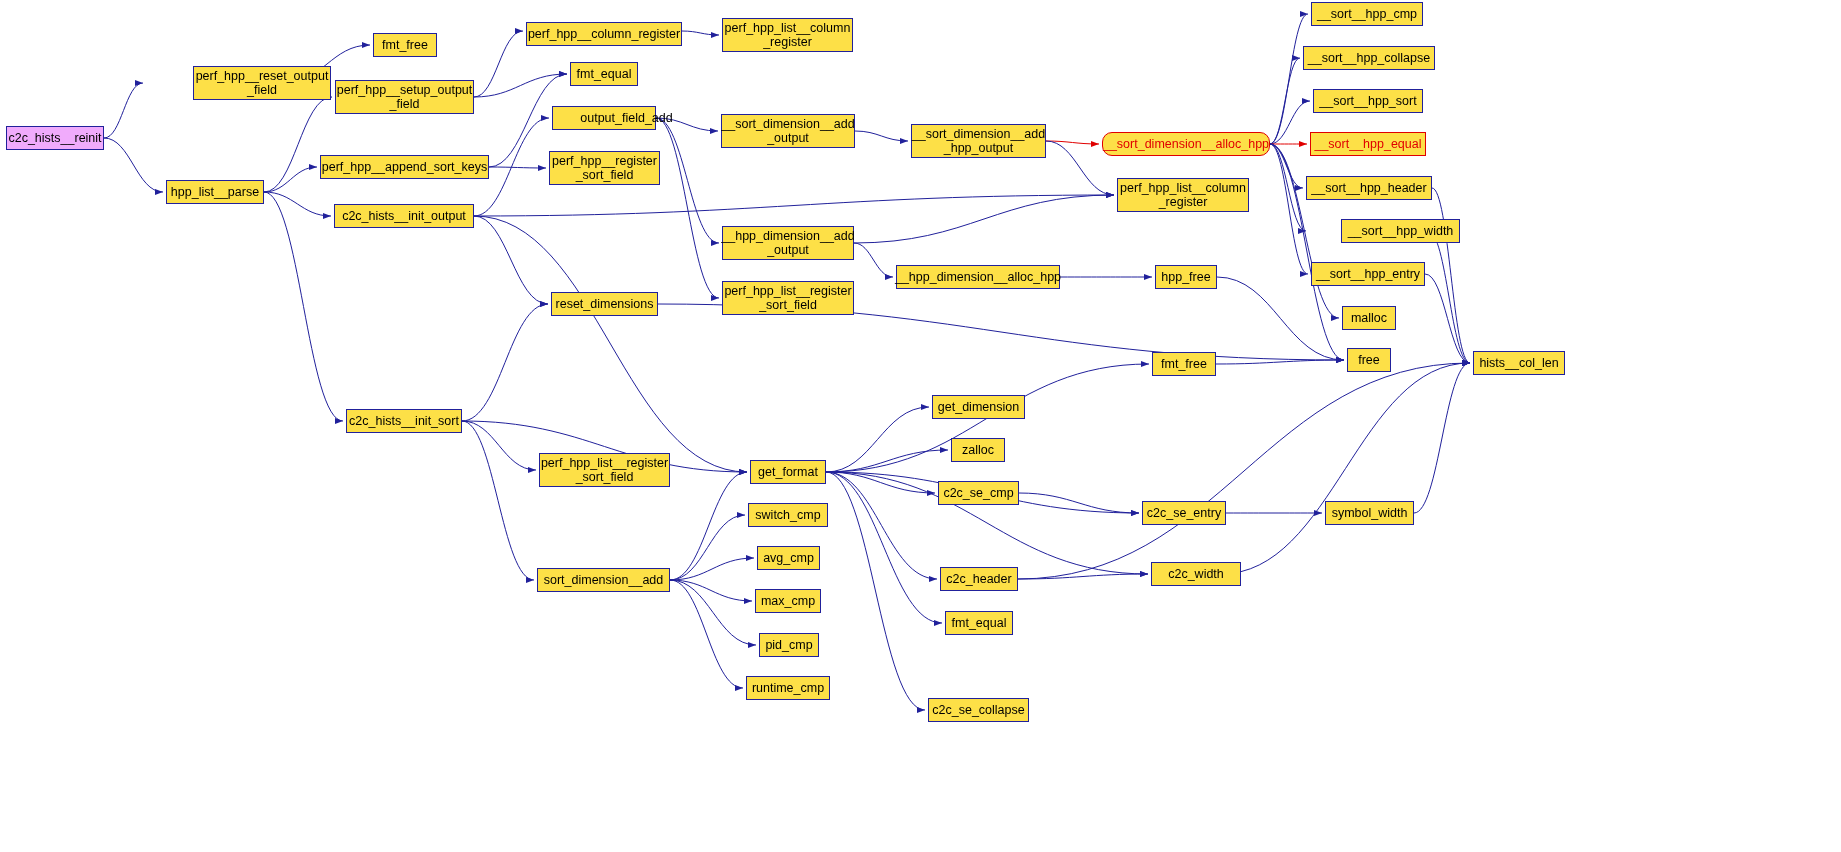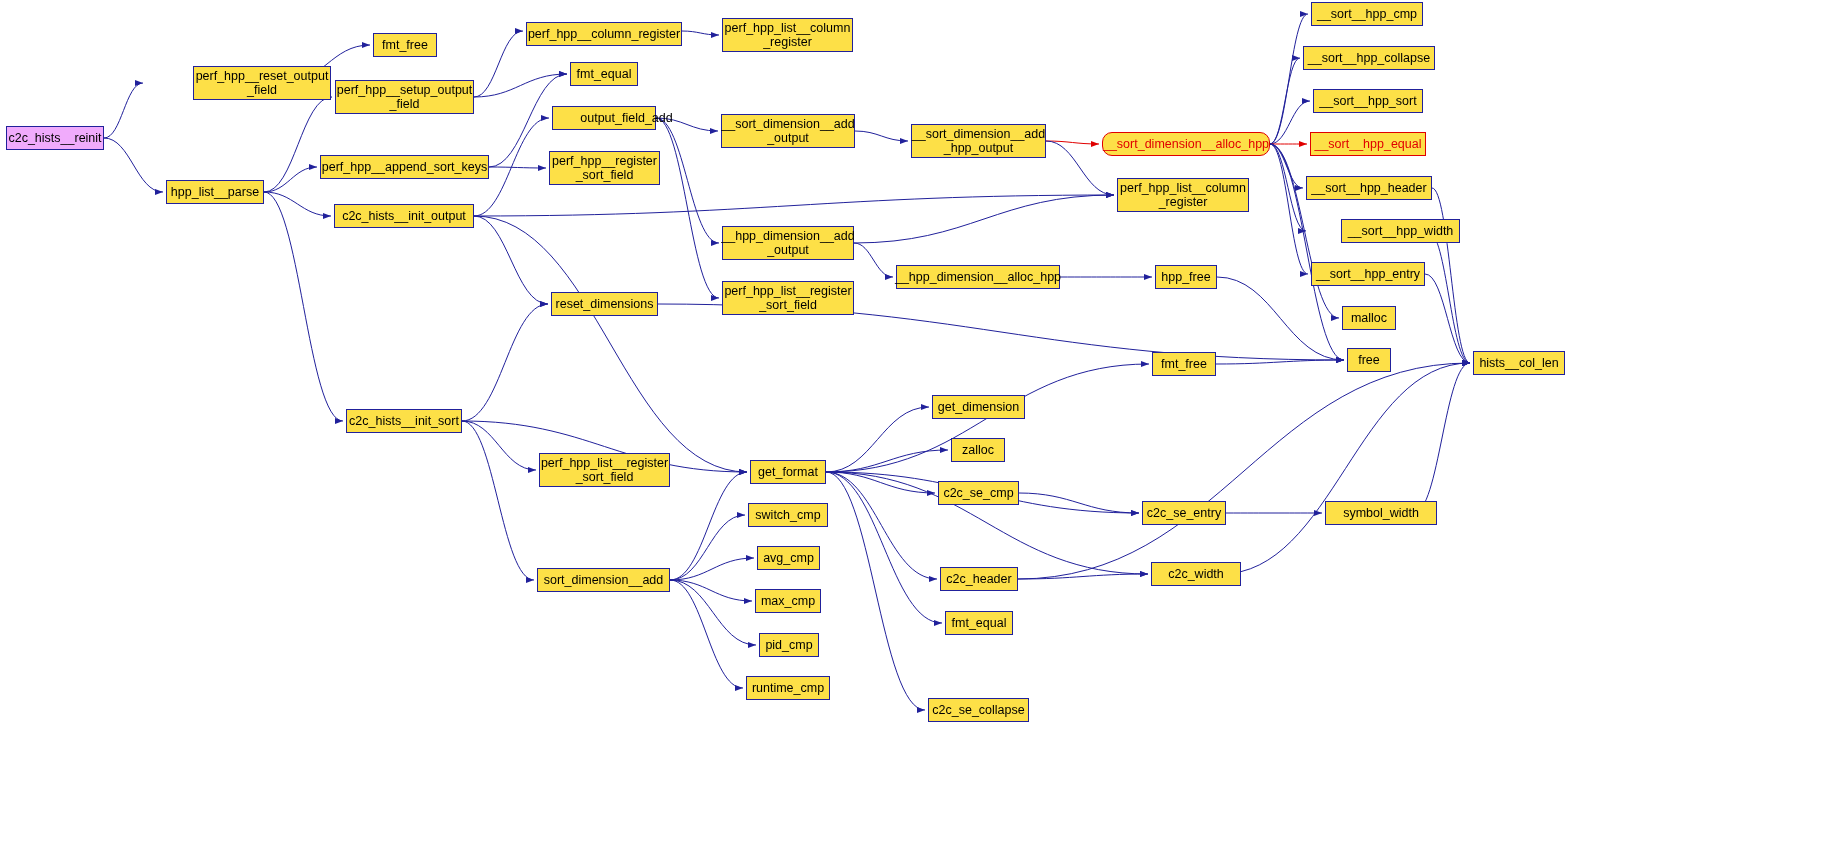--- a/index.html
+++ b/index.html
@@ -178,16 +178,16 @@
       <div class="node" style="left: 1151px; top: 562px; width: 90px; height: 24px;">c2c_width</div>
       <div class="node" style="left: 1311px; top: 2px; width: 112px; height: 24px;">__sort__hpp_cmp</div>
       <div class="node" style="left: 1303px; top: 46px; width: 132px; height: 24px;">__sort__hpp_collapse</div>
       <div class="node" style="left: 1313px; top: 89px; width: 110px; height: 24px;">__sort__hpp_sort</div>
       <div class="node hl" style="left: 1310px; top: 132px; width: 116px; height: 24px;">__sort__hpp_equal</div>
       <div class="node" style="left: 1306px; top: 176px; width: 126px; height: 24px;">__sort__hpp_header</div>
       <div class="node" style="left: 1309px; top: 219px; width: 119px; height: 24px; margin-left: 32px;">__sort__hpp_width</div>
       <div class="node" style="left: 1311px; top: 262px; width: 114px; height: 24px;">__sort__hpp_entry</div>
       <div class="node" style="left: 1342px; top: 306px; width: 54px; height: 24px;">malloc</div>
       <div class="node" style="left: 1347px; top: 348px; width: 44px; height: 24px;">free</div>
-      <div class="node" style="left: 1325px; top: 501px; width: 112px; height: 24px;">symbol_width</div>
+      <div class="node" style="left: 1325px; top: 501px; width: 89px; height: 24px;">symbol_width</div>
       <div class="node" style="left: 1473px; top: 351px; width: 92px; height: 24px;">hists__col_len</div>
     </div>
 </div>
 
 </body></html>

